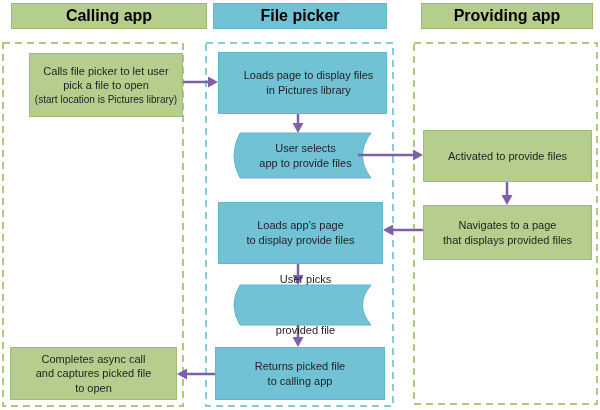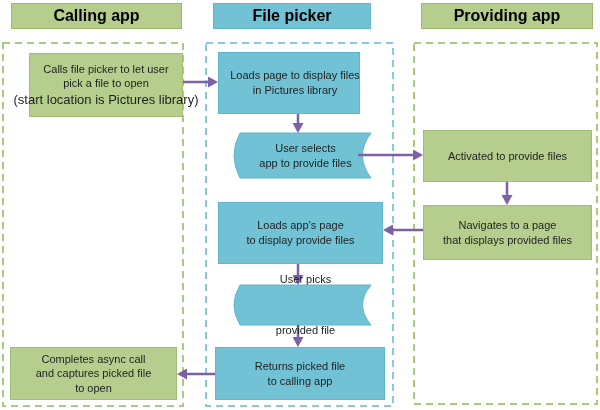--- a/index.html
+++ b/index.html
@@ -8,31 +8,31 @@
   svg.overlay{position:absolute;left:0;top:0;pointer-events:none;}
   .col-header{position:absolute;top:3px;height:26px;display:flex;align-items:center;justify-content:center;
               font-weight:700;font-size:16px;color:#000;box-sizing:border-box;}
   .col-header.green{background:#b5ce8e;border:1.5px solid #9cb96e;}
   .col-header.blue{background:#71c2d5;border:1.5px solid #64b7cb;}
   .node{position:absolute;display:flex;flex-direction:column;align-items:center;justify-content:center;
         text-align:center;font-size:11px;color:#1f1f1f;line-height:1.32;box-sizing:border-box;padding:2px 4px;}
   .node.green{background:#b5ce8e;border:1px solid #a0bd74;}
   .node.blue{background:#71c2d5;border:1px solid #60b6ca;}
   .node .line{white-space:nowrap;}
-  .node .line.small{font-size:13px;}
+  .node .line.small{font-size:10px;}
   .wave-text{position:absolute;display:flex;flex-direction:column;align-items:center;justify-content:center;
              text-align:center;font-size:11px;color:#1f1f1f;line-height:1.32;}
 </style>
 </head>
 <body>
 
 <div id="page">
 
-  <div class="col-header green" style="left:11px;width:171px;">Calling app</div>
-  <div class="col-header blue" style="left:213px;width:158px;">File picker</div>
+  <div class="col-header green" style="left:11px;width:196px;">Calling app</div>
+  <div class="col-header blue" style="left:213px;width:174px;">File picker</div>
   <div class="col-header green" style="left:421px;width:172px;">Providing app</div>
 
   <svg class="overlay" width="600" height="410" viewBox="0 0 600 410">
     <defs>
       <marker id="ah" markerUnits="userSpaceOnUse" markerWidth="11" markerHeight="11" refX="0" refY="5.5" orient="auto">
         <path d="M0,0 L10,5.5 L0,11 Z" fill="#7d60a5"></path>
       </marker>
     </defs>
 
     <rect x="3" y="43" width="180" height="363" fill="none" stroke="#a9cb7e" stroke-width="2" stroke-dasharray="7,5"></rect>
@@ -57,21 +57,21 @@
     <div class="line">pick a file to open</div>
     <div class="line small">(start location is Pictures library)</div>
   </div>
 
   <div class="node green" style="left:10px;top:347px;width:167px;height:53px;">
     <div class="line">Completes async call</div>
     <div class="line">and captures picked file</div>
     <div class="line">to open</div>
   </div>
 
-  <div class="node blue" style="left:218px;top:52px;width:142px;height:62px;padding-left:16px;">
+  <div class="node blue" style="left:218px;top:52px;width:169px;height:62px;padding-left:16px;">
     <div class="line">Loads page to display files</div>
     <div class="line">in Pictures library</div>
   </div>
 
   <div class="wave-text" style="left:240px;top:133px;width:131px;height:45px;">
     <div class="line">User selects</div>
     <div class="line">app to provide files</div>
   </div>
 
   <div class="node blue" style="left:218px;top:202px;width:165px;height:62px;">

